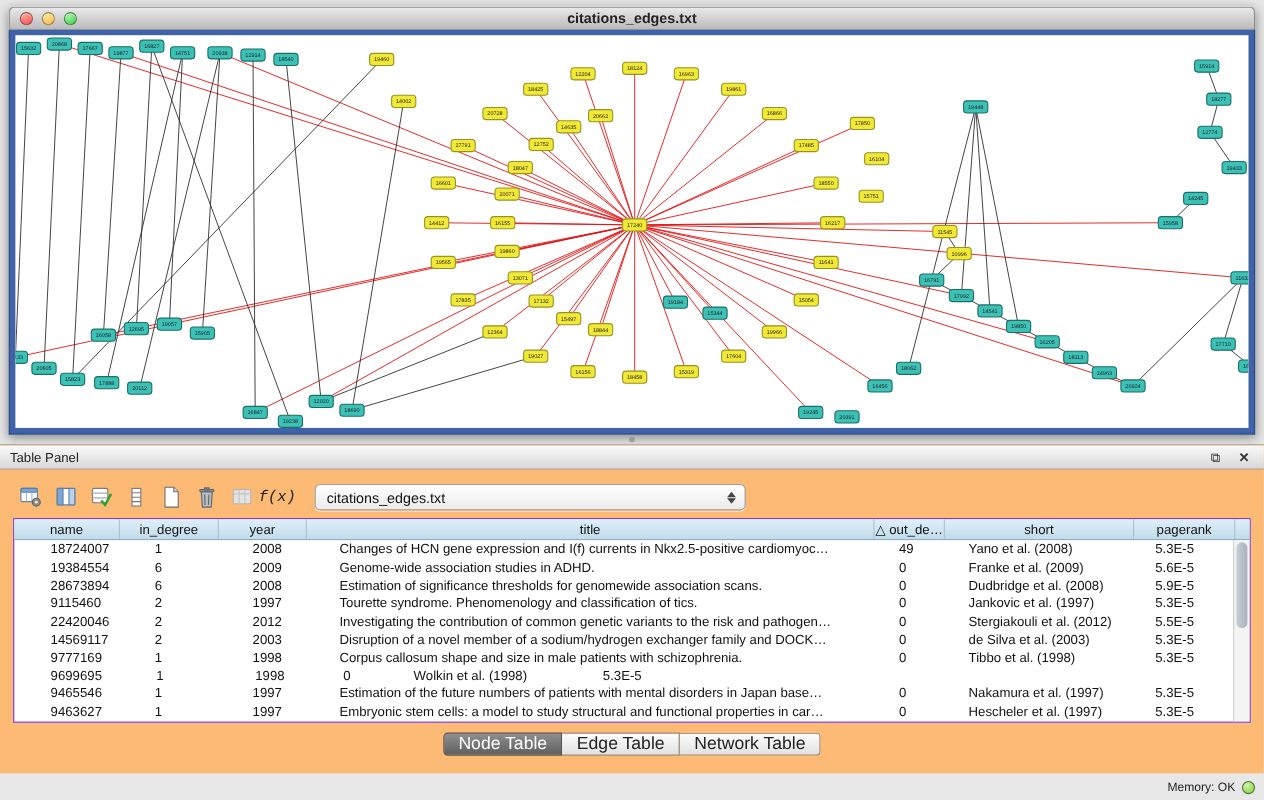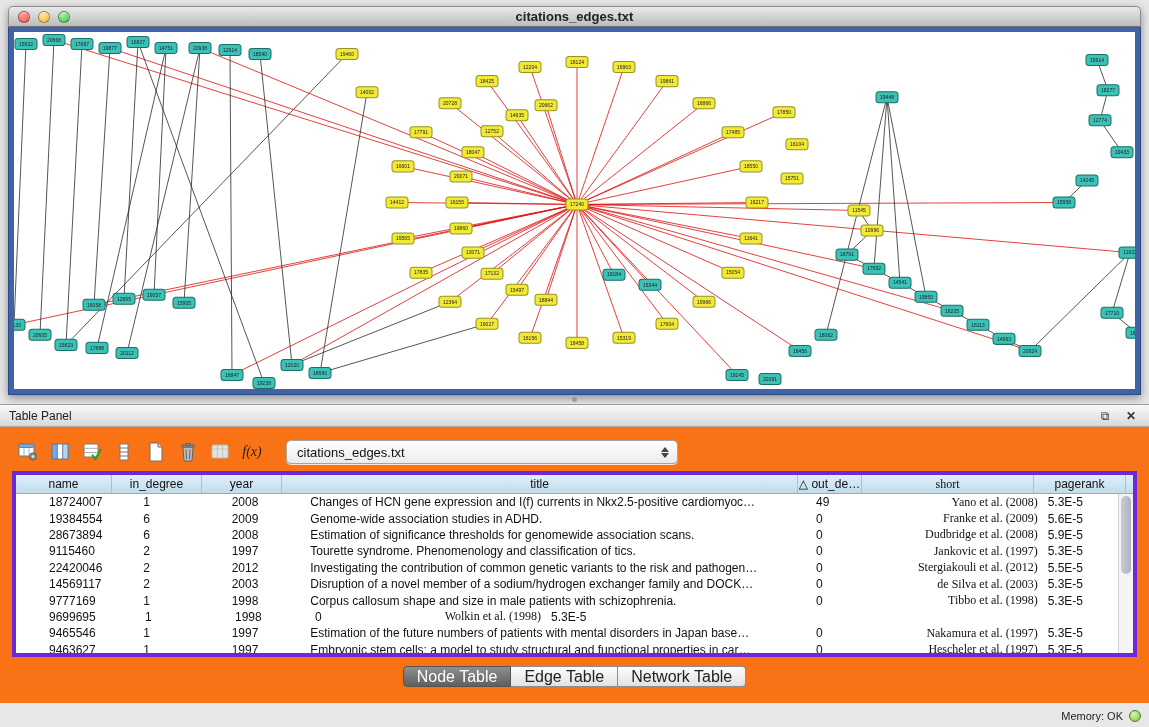--- a/index.html
+++ b/index.html
@@ -25,52 +25,52 @@
   .net-canvas { width:100%; height:100%; background:#fff; position:relative; overflow:hidden; }
   .net-canvas svg { position:absolute; left:0; top:0; width:100%; height:100%; }
 
   
   .splitter { position:absolute; left:0; top:395px; width:1149px; height:9px;
     display:flex; align-items:center; justify-content:center; }
   .split-dot { width:5px; height:5px; border-radius:50%; background:#9a9a9a; }
 
   
   .table-panel { position:absolute; left:0; top:404px; width:1149px; height:299px;
-    background:#f97316; border-top:1px solid #9c9c9c; }
+    background:#fdba74; border-top:1px solid #9c9c9c; }
   .panel-header { height:22px; background:linear-gradient(#fafafa,#d8d8d8);
     border-bottom:1px solid #a8a8a8; display:flex; align-items:center; padding:0 9px; }
   .panel-title { font-size:12px; color:#222; }
   .panel-header .spacer { flex:1; }
   .panel-hicon { width:18px; height:16px; display:flex; align-items:center; justify-content:center;
     color:#333; font-size:12px; cursor:default; margin-left:8px; }
 
   .toolbar { margin:12px 14px 6px 14px; display:flex; align-items:center; }
   .tool-btn { width:28px; height:26px; display:flex; align-items:center; justify-content:center;
     border-radius:4px; margin-right:4px; }
-  .fx { font-family:Liberation Serif, serif; font-style:italic; font-size:14px; color:#222; }
+  .fx { font-family:Liberation Mono, monospace; font-style:italic; font-size:14px; color:#222; }
   .combo { margin-left:16px; width:392px; height:24px; background:linear-gradient(#ffffff,#ebebeb);
     border:1px solid #a4a4a4; border-radius:5px; display:flex; align-items:center;
     padding:0 6px 0 10px; font-size:13px; color:#111; box-shadow:0 1px 0 rgba(255,255,255,.8); }
   .combo .cspace { flex:1; }
   .combo .steppers { display:flex; flex-direction:column; gap:1px; padding:0 2px; }
   .combo .steppers span { width:0; height:0; border-left:4px solid transparent; border-right:4px solid transparent; }
   .combo .up { border-bottom:5px solid #444; }
   .combo .down { border-top:5px solid #444; }
 
   .table-wrap { margin:6px 12px 0 12px; width:1125px; height:186px; background:#fff;
-    border:4px solid #6d28d9; position:relative; overflow:hidden; }
+    border:1px solid #6d28d9; position:relative; overflow:hidden; }
   .thead { display:flex; height:19px; background:linear-gradient(#def0fa,#c2dcea);
     border-bottom:1px solid #8fb0c4; font-size:12px; color:#111; }
   .hcell { border-right:1px solid #a6c1d2; display:flex; align-items:center;
     justify-content:center; overflow:hidden; white-space:nowrap; }
   .tbody { font-size:12px; color:#111; }
   .trow { display:flex; height:16.4px; align-items:center;margin-left:28px; }
   .tcell { padding:0 5px; overflow:hidden; white-space:nowrap; }
   .c0{width:96px;} .c1{width:90px;} .c2{width:80px;} .c3{width:516px;} .c4{width:64px;}
-  .c5{width:172px; text-align:right;font-family:Liberation Serif, serif;} .c6{width:92px;}
+  .c5{width:172px; text-align:left;} .c6{width:92px;}
   .vscroll { position:absolute; right:0; top:19px; bottom:0; width:15px;
     background:#f4f4f4; border-left:1px solid #d0d0d0; }
   .vthumb { position:absolute; left:2px; top:2px; width:10px; height:78px;
     border-radius:6px; background:linear-gradient(90deg,#c7cdd4,#aab3bd); }
 
   .tabs { display:flex; justify-content:center; margin-top:9px; }
   .tab { height:21px; padding:0 13px; font-size:16px; color:#222; display:flex; align-items:center;
     background:linear-gradient(#fdfdfd,#e1e1e1); border:1px solid #8d8d8d; border-left:none; }
   .tab:first-child { border-left:1px solid #8d8d8d; border-radius:4px 0 0 4px; }
   .tab:last-child { border-radius:0 4px 4px 0;text-align:center; }

